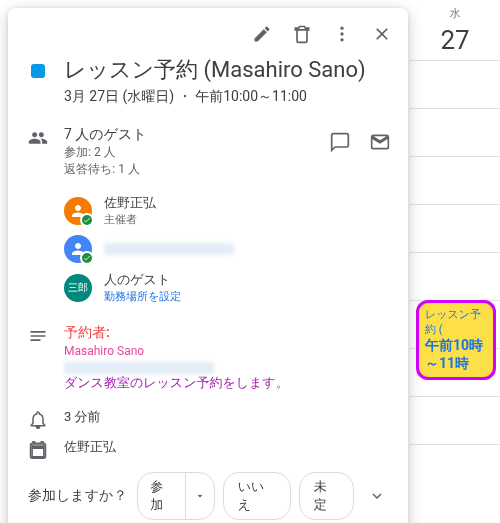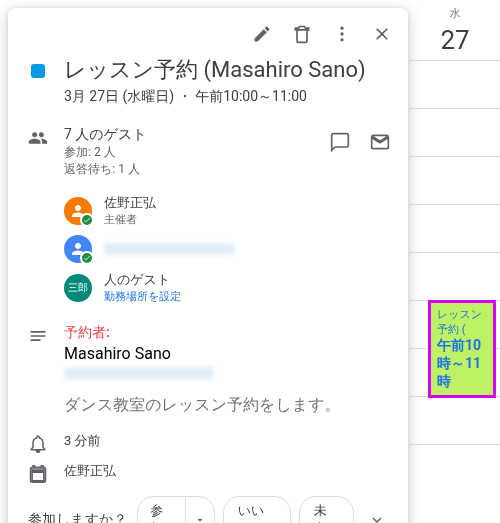--- a/index.html
+++ b/index.html
@@ -3,21 +3,21 @@
 <meta charset="utf-8">
 <style>
 * { box-sizing: border-box; margin: 0; padding: 0; }
 body { font-family: 'Google Sans', Roboto, Arial, sans-serif; background: #fff; width: 500px; height: 523px; overflow: hidden; position: relative; }
 .calendar-bg { position: absolute; top: 0; left: 0; right: 0; bottom: 0; }
 .day-header { position: absolute; top: 0; right: 0; width: 90px; text-align: center; padding-top: 6px; }
 .day-weekday { font-size: 11px; color: #70757a; }
 .day-number { font-size: 26px; color: #3c4043; margin-top: 4px; }
 .grid { position: absolute; top: 60px; left: 410px; right: 0; }
 .grid-line { height: 48px; border-top: 1px solid #e0e0e0; }
-.cal-event { position: absolute; right: 4px; top: 300px; width: 68px; background: #bef264; border: 3px solid #d500f9; border-radius: 0; padding: 4px 6px; font-size: 11px; color: #1a73e8; }
+.cal-event { position: absolute; right: 4px; top: 300px; width: 80px; background: #fde047; border: 3px solid #d500f9; border-radius: 12px; padding: 4px 6px; font-size: 11px; color: #1a73e8; }
 .cal-event-title { font-weight: 400; }
 .cal-event-time { font-size: 14px; font-weight: bold; }
 
 .popup { position: absolute; top: 8px; left: 8px; width: 400px; background: #fff; border-radius: 8px; box-shadow: 0 4px 16px rgba(0,0,0,0.2), 0 0 4px rgba(0,0,0,0.1); padding-bottom: 12px; }
 .popup-toolbar { display: flex; justify-content: flex-end; padding: 8px 8px 0 8px; gap: 4px; }
 .icon-btn { width: 36px; height: 36px; border-radius: 50%; display: flex; align-items: center; justify-content: center; cursor: pointer; color: #5f6368; }
 .icon-btn svg { width: 20px; height: 20px; fill: currentColor; }
 
 .row { display: flex; padding: 4px 12px 4px 20px; gap: 16px; align-items: flex-start; }
 .row-icon { width: 20px; flex-shrink: 0; display: flex; align-items: center; justify-content: center; color: #5f6368; margin-top: 2px; }
@@ -37,22 +37,22 @@
 .avatar { width: 28px; height: 28px; border-radius: 50%; position: relative; display: flex; align-items: center; justify-content: center; font-size: 10px; color: #fff; font-weight: 500; }
 .avatar-badge { position: absolute; bottom: -2px; right: -2px; width: 14px; height: 14px; border-radius: 50%; background: #1e8e3e; border: 2px solid #fff; display: flex; align-items: center; justify-content: center; }
 .avatar-badge svg { width: 8px; height: 8px; fill: #fff; }
 .guest-info { flex: 1; }
 .guest-name { font-size: 13px; color: #3c4043; }
 .guest-role { font-size: 11px; color: #5f6368; }
 .guest-link { font-size: 11px; color: #1a73e8; cursor: pointer; }
 .blur-bar { width: 130px; height: 12px; background: #e3edf7; border-radius: 2px; filter: blur(2px); }
 
 .desc-label { font-size: 14px; color: #ef4444; font-weight: 500; }
-.desc-text { font-size: 16px; color: #000000; margin-top: 2px; }
-.desc-body { font-size: 16px; color: #737373; margin-top: 16px; }
+.desc-text { font-size: 12px; color: #ec4899; margin-top: 2px; }
+.desc-body { font-size: 13px; color: #a21caf; }
 
 .small-text { font-size: 13px; color: #3c4043; }
 
 .rsvp-bar { display: flex; align-items: center; padding: 8px 16px 0 20px; gap: 10px; }
 .rsvp-label { font-size: 14px; color: #3c4043; flex-shrink: 0; }
 .rsvp-buttons { display: flex; gap: 8px; margin-left: auto; align-items: center; }
 .pill { border: 1px solid #dadce0; border-radius: 16px; padding: 5px 14px; font-size: 13px; color: #3c4043; cursor: pointer; background: #fff; }
 .pill-split { display: flex; border: 1px solid #dadce0; border-radius: 16px; overflow: hidden; }
 .pill-split .main { padding: 5px 12px; font-size: 13px; color: #3c4043; cursor: pointer; }
 .pill-split .arrow { padding: 5px 8px; border-left: 1px solid #dadce0; cursor: pointer; display: flex; align-items: center; }

